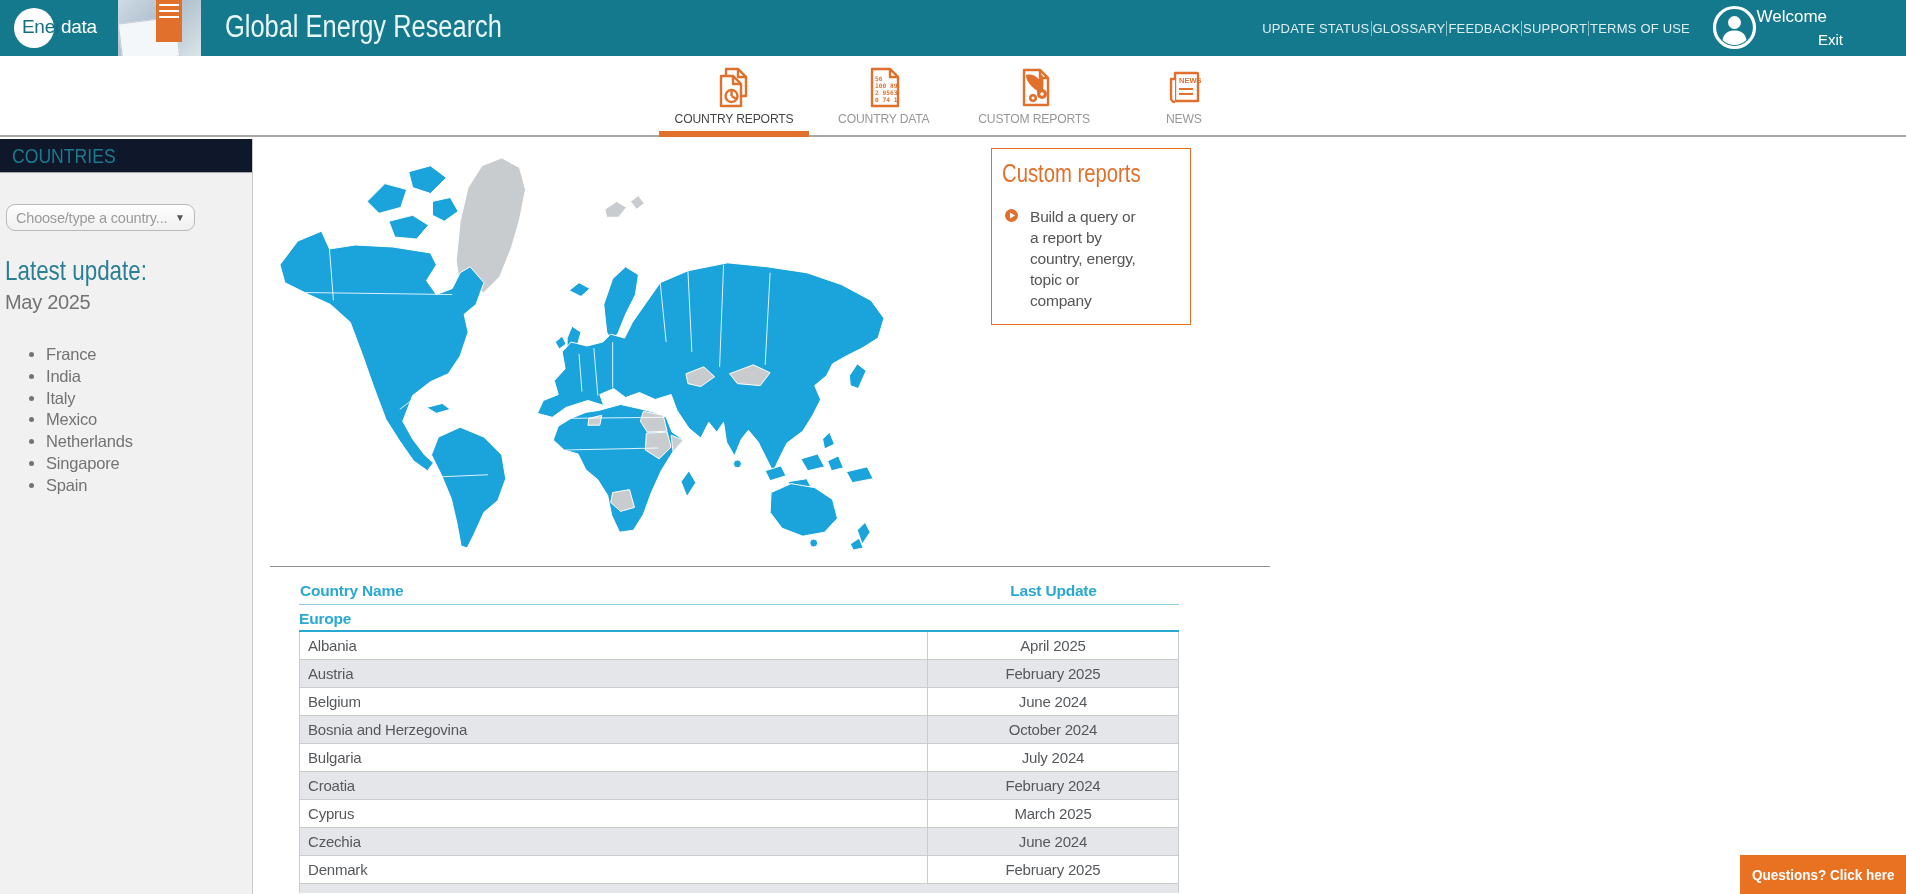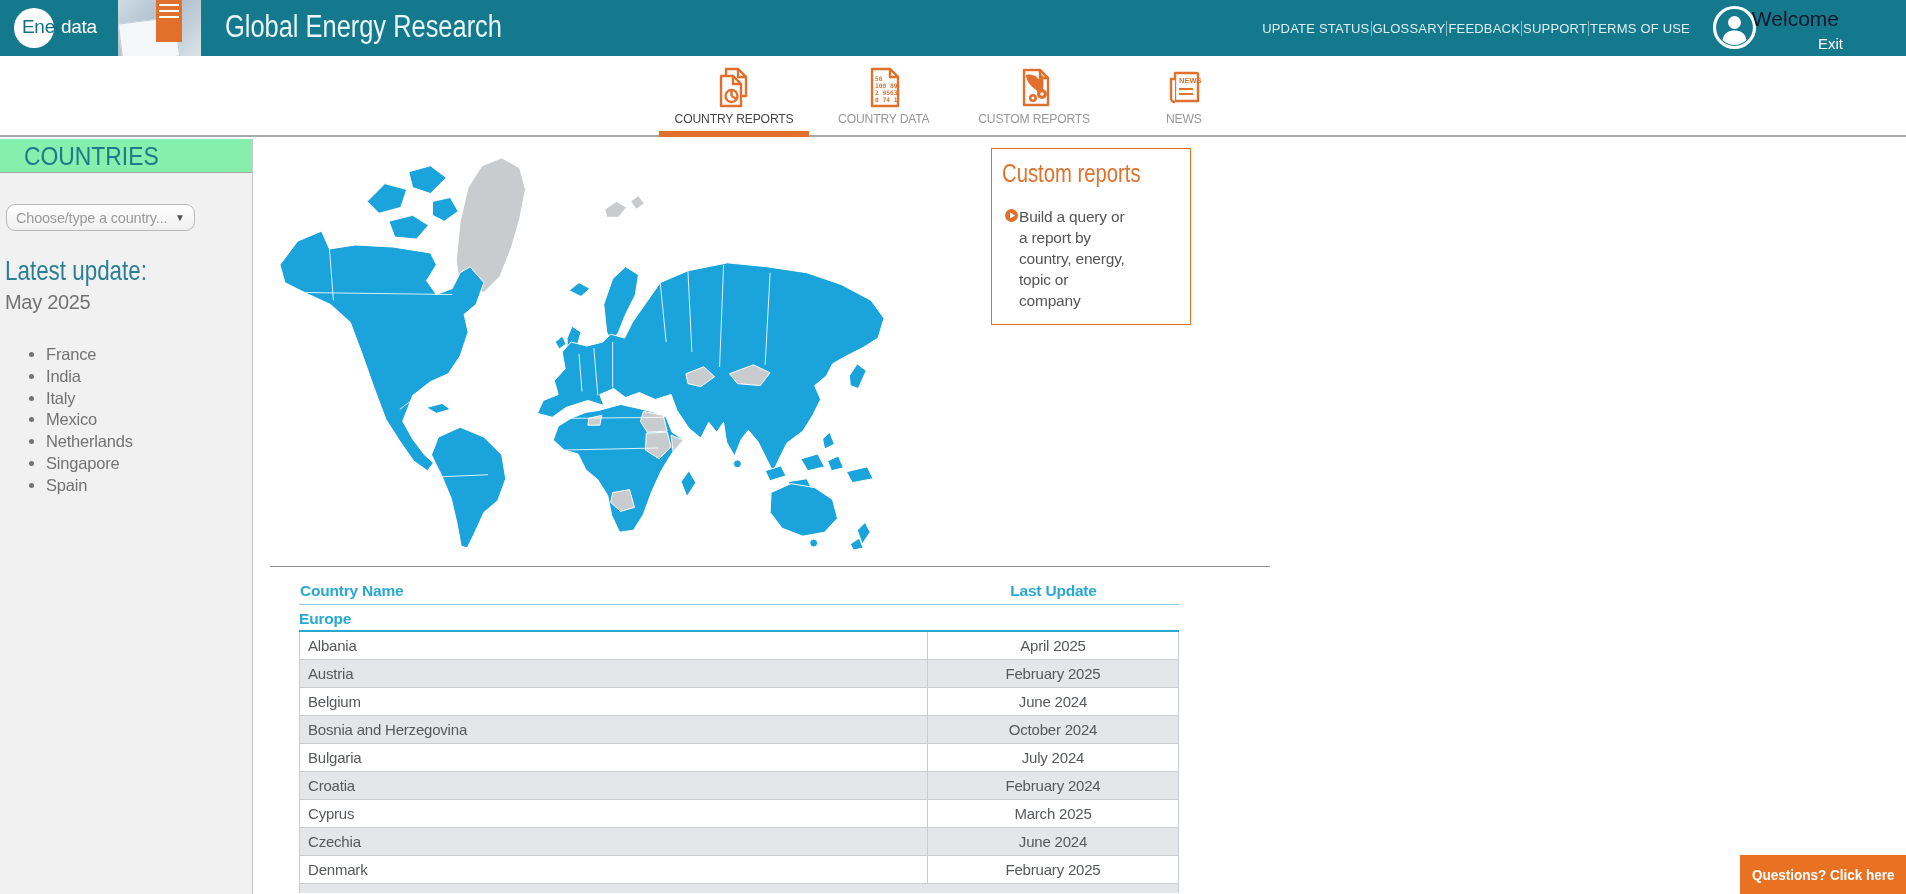--- a/index.html
+++ b/index.html
@@ -25,39 +25,39 @@
   .thumb .cover{position:absolute;left:38px;top:0;width:26px;height:42px;background:var(--orange)}
   .thumb .cover i{display:block;height:2px;background:#fff;margin:4px 3px 0 3px}
   .thumb .pencil{position:absolute;left:44px;top:4px;width:3px;height:30px;background:#3a3f44;transform:rotate(24deg)}
   .site-title{position:absolute;left:225px;top:9px;font-size:31px;font-weight:400;color:#e9f6f8;
               transform:scaleX(.82);transform-origin:left center;white-space:nowrap}
   .top-menu{position:absolute;right:216px;top:0;height:56px;display:flex;align-items:center;gap:1px}
   .menu-link{color:#ddeef2;font-size:13px;letter-spacing:.2px;white-space:nowrap;cursor:pointer;text-decoration:none}
   .sep{width:1px;height:15px;background:rgba(255,255,255,.5)}
   .avatar{position:absolute;left:1712px;top:5px;width:45px;height:45px}
   .welcome-box{position:absolute;right:63px;top:7px;display:flex;flex-direction:column;align-items:flex-end}
-  .welcome{color:#0f172a;font-size:21px;margin-right:4px}
+  .welcome{color:#ffffff;font-size:17px;margin-right:16px}
   .exit{color:#ffffff;font-size:15px;margin-top:4px;cursor:pointer;text-decoration:none}
 
   
   .nav{position:absolute;left:0;top:56px;width:1906px;height:81px;background:#fff;
        border-bottom:2px solid var(--line-gray)}
   .tabs{position:absolute;left:659px;top:0;display:flex;height:81px}
   .tab{position:relative;width:150px;height:81px;display:flex;flex-direction:column;align-items:center;cursor:pointer}
   .tab svg.nav-ico{margin-top:9px;width:45px;height:45px}
   .tab .tab-label{margin-top:1px;font-size:13.5px;color:#979797;letter-spacing:-0.2px;
                   transform:scaleX(.9);transform-origin:center;white-space:nowrap}
   .tab.active .tab-label{color:#454545}
   .tab.active::after{content:"";position:absolute;left:0;right:0;bottom:0;height:6px;background:var(--orange)}
 
   
   .sidebar{position:absolute;left:0;top:139px;width:253px;height:755px;background:#f1f1f1;
            border-right:1px solid #c9c9c9}
-  .sb-title{height:34px;line-height:34px;padding-left:24px;background:#86efac;border-bottom:1px solid var(--line-gray);
-            color:#1d7a8e;font-size:26px;transform-origin:left center}
+  .sb-title{height:34px;line-height:34px;padding-left:12px;background:#0f172a;border-bottom:1px solid var(--line-gray);
+            color:#1d7a8e;font-size:20px;transform-origin:left center}
   .sb-title span{display:inline-block;transform:scaleX(.88);transform-origin:left center}
   .dropdown{margin:31px 0 0 6px;width:189px;height:27px;border:1px solid #b9b9b9;border-radius:9px;
             background:linear-gradient(#fefefe,#f0f0f0);display:flex;align-items:center;justify-content:space-between;
             padding:0 9px;cursor:pointer}
   .dropdown .ph{color:#9a9a9a;font-size:14.5px;letter-spacing:-0.2px;white-space:nowrap}
   .dropdown .arr{color:#555;font-size:10px}
   .latest-label{margin:24px 0 0 5px;color:#2a7f95;font-size:28px;white-space:nowrap;
                 transform:scaleX(.8);transform-origin:left center}
   .latest-value{margin:4px 0 0 5px;color:#737373;font-size:20px;letter-spacing:-0.3px}
   .country-list{margin:30px 0 0 0;padding-left:46px;color:#737373;font-size:16.5px;letter-spacing:-0.2px}
@@ -65,21 +65,21 @@
 
   
   .map-wrap{position:absolute;left:268px;top:144px;width:622px;height:406px}
   .land{fill:var(--map-blue)}
   .gray{fill:var(--map-gray)}
 
   
   .cr-box{position:absolute;left:991px;top:148px;width:200px;height:177px;border:1px solid var(--orange);background:#fff}
   .cr-title{margin:9px 0 0 10px;color:var(--orange);font-size:26px;white-space:nowrap;
             transform:scaleX(.78);transform-origin:left center}
-  .cr-item{margin:17px 10px 0 13px;display:flex;gap:1px;cursor:pointer}
+  .cr-item{margin:17px 10px 0 13px;display:flex;gap:12px;cursor:pointer}
   .cr-item svg{flex:0 0 13px;margin-top:3px}
   .cr-item p{margin:0;width:114px;color:#555;font-size:15.5px;line-height:21px;letter-spacing:-0.2px}
 
   
   .rule{position:absolute;left:270px;top:566px;width:1000px;height:1px;background:#909090}
   .table{position:absolute;left:299px;top:578px;width:880px;font-size:15px;color:var(--text-gray)}
   .thead{display:flex;height:27px;align-items:center;border-bottom:1px solid #8fcde2;
          color:var(--cyan);font-weight:bold;font-size:15.5px;letter-spacing:-0.2px}
   .col-name{width:629px;padding-left:1px}
   .col-date{width:251px;text-align:center}

